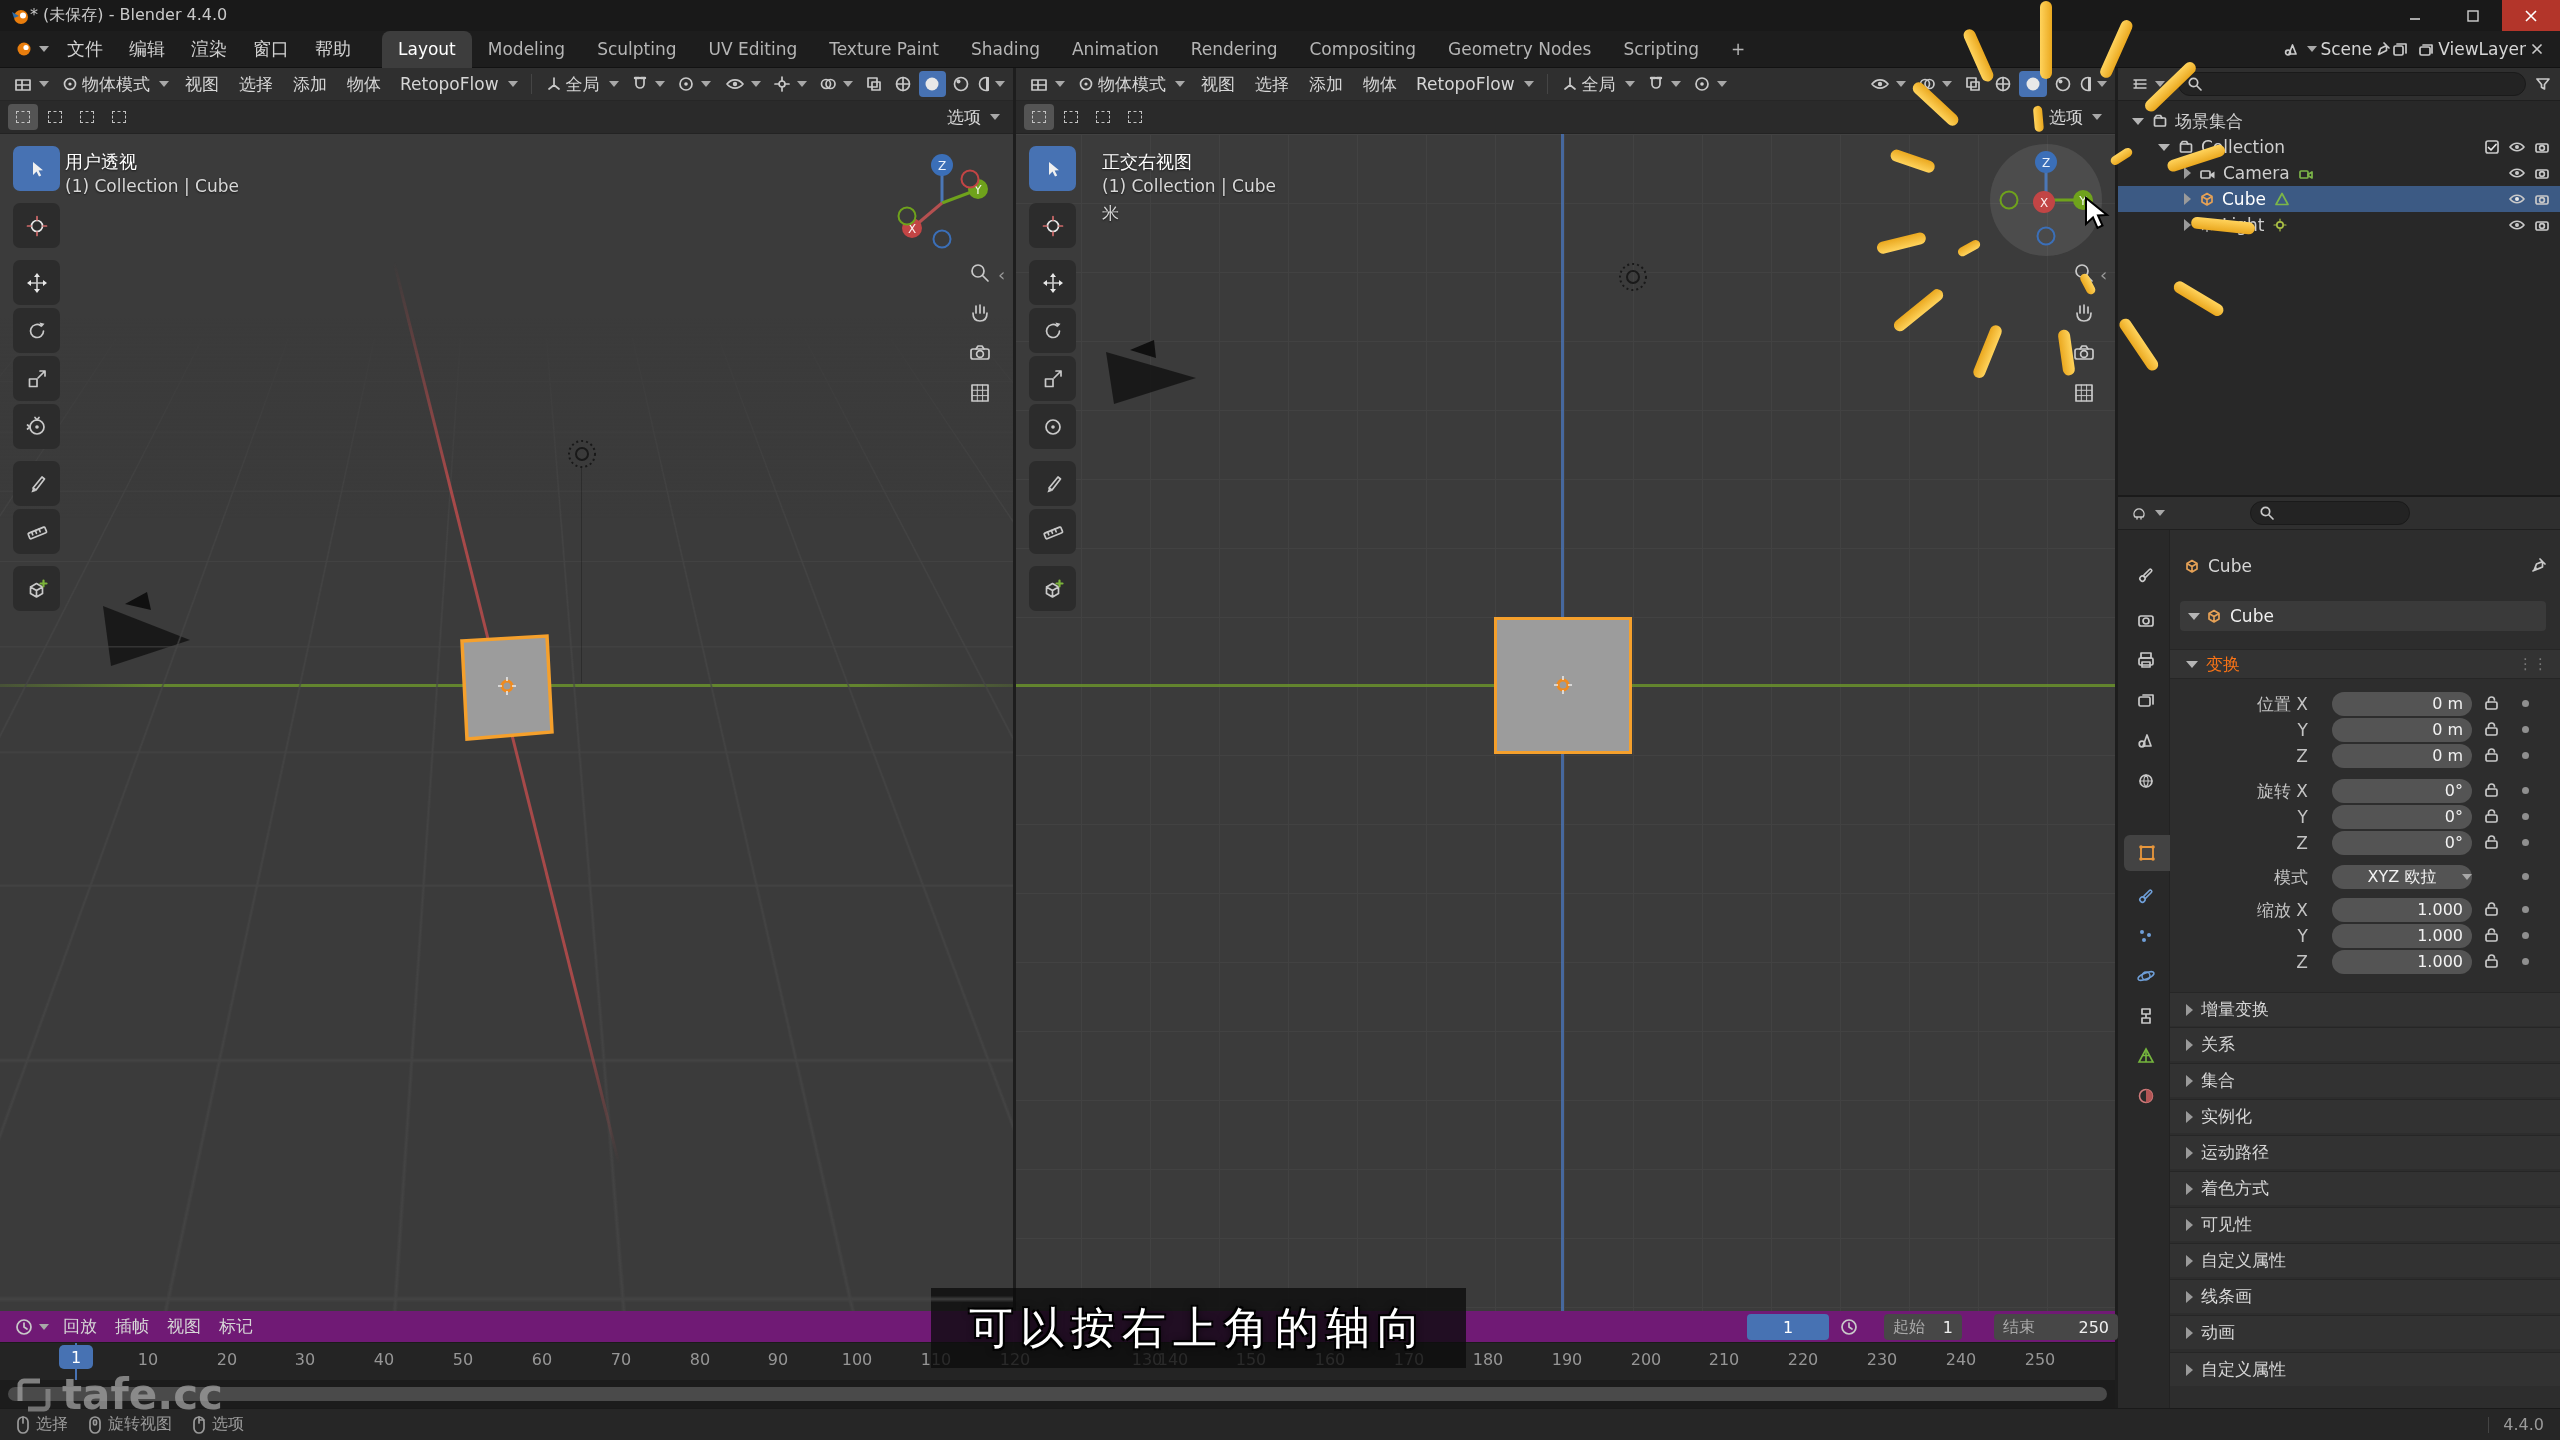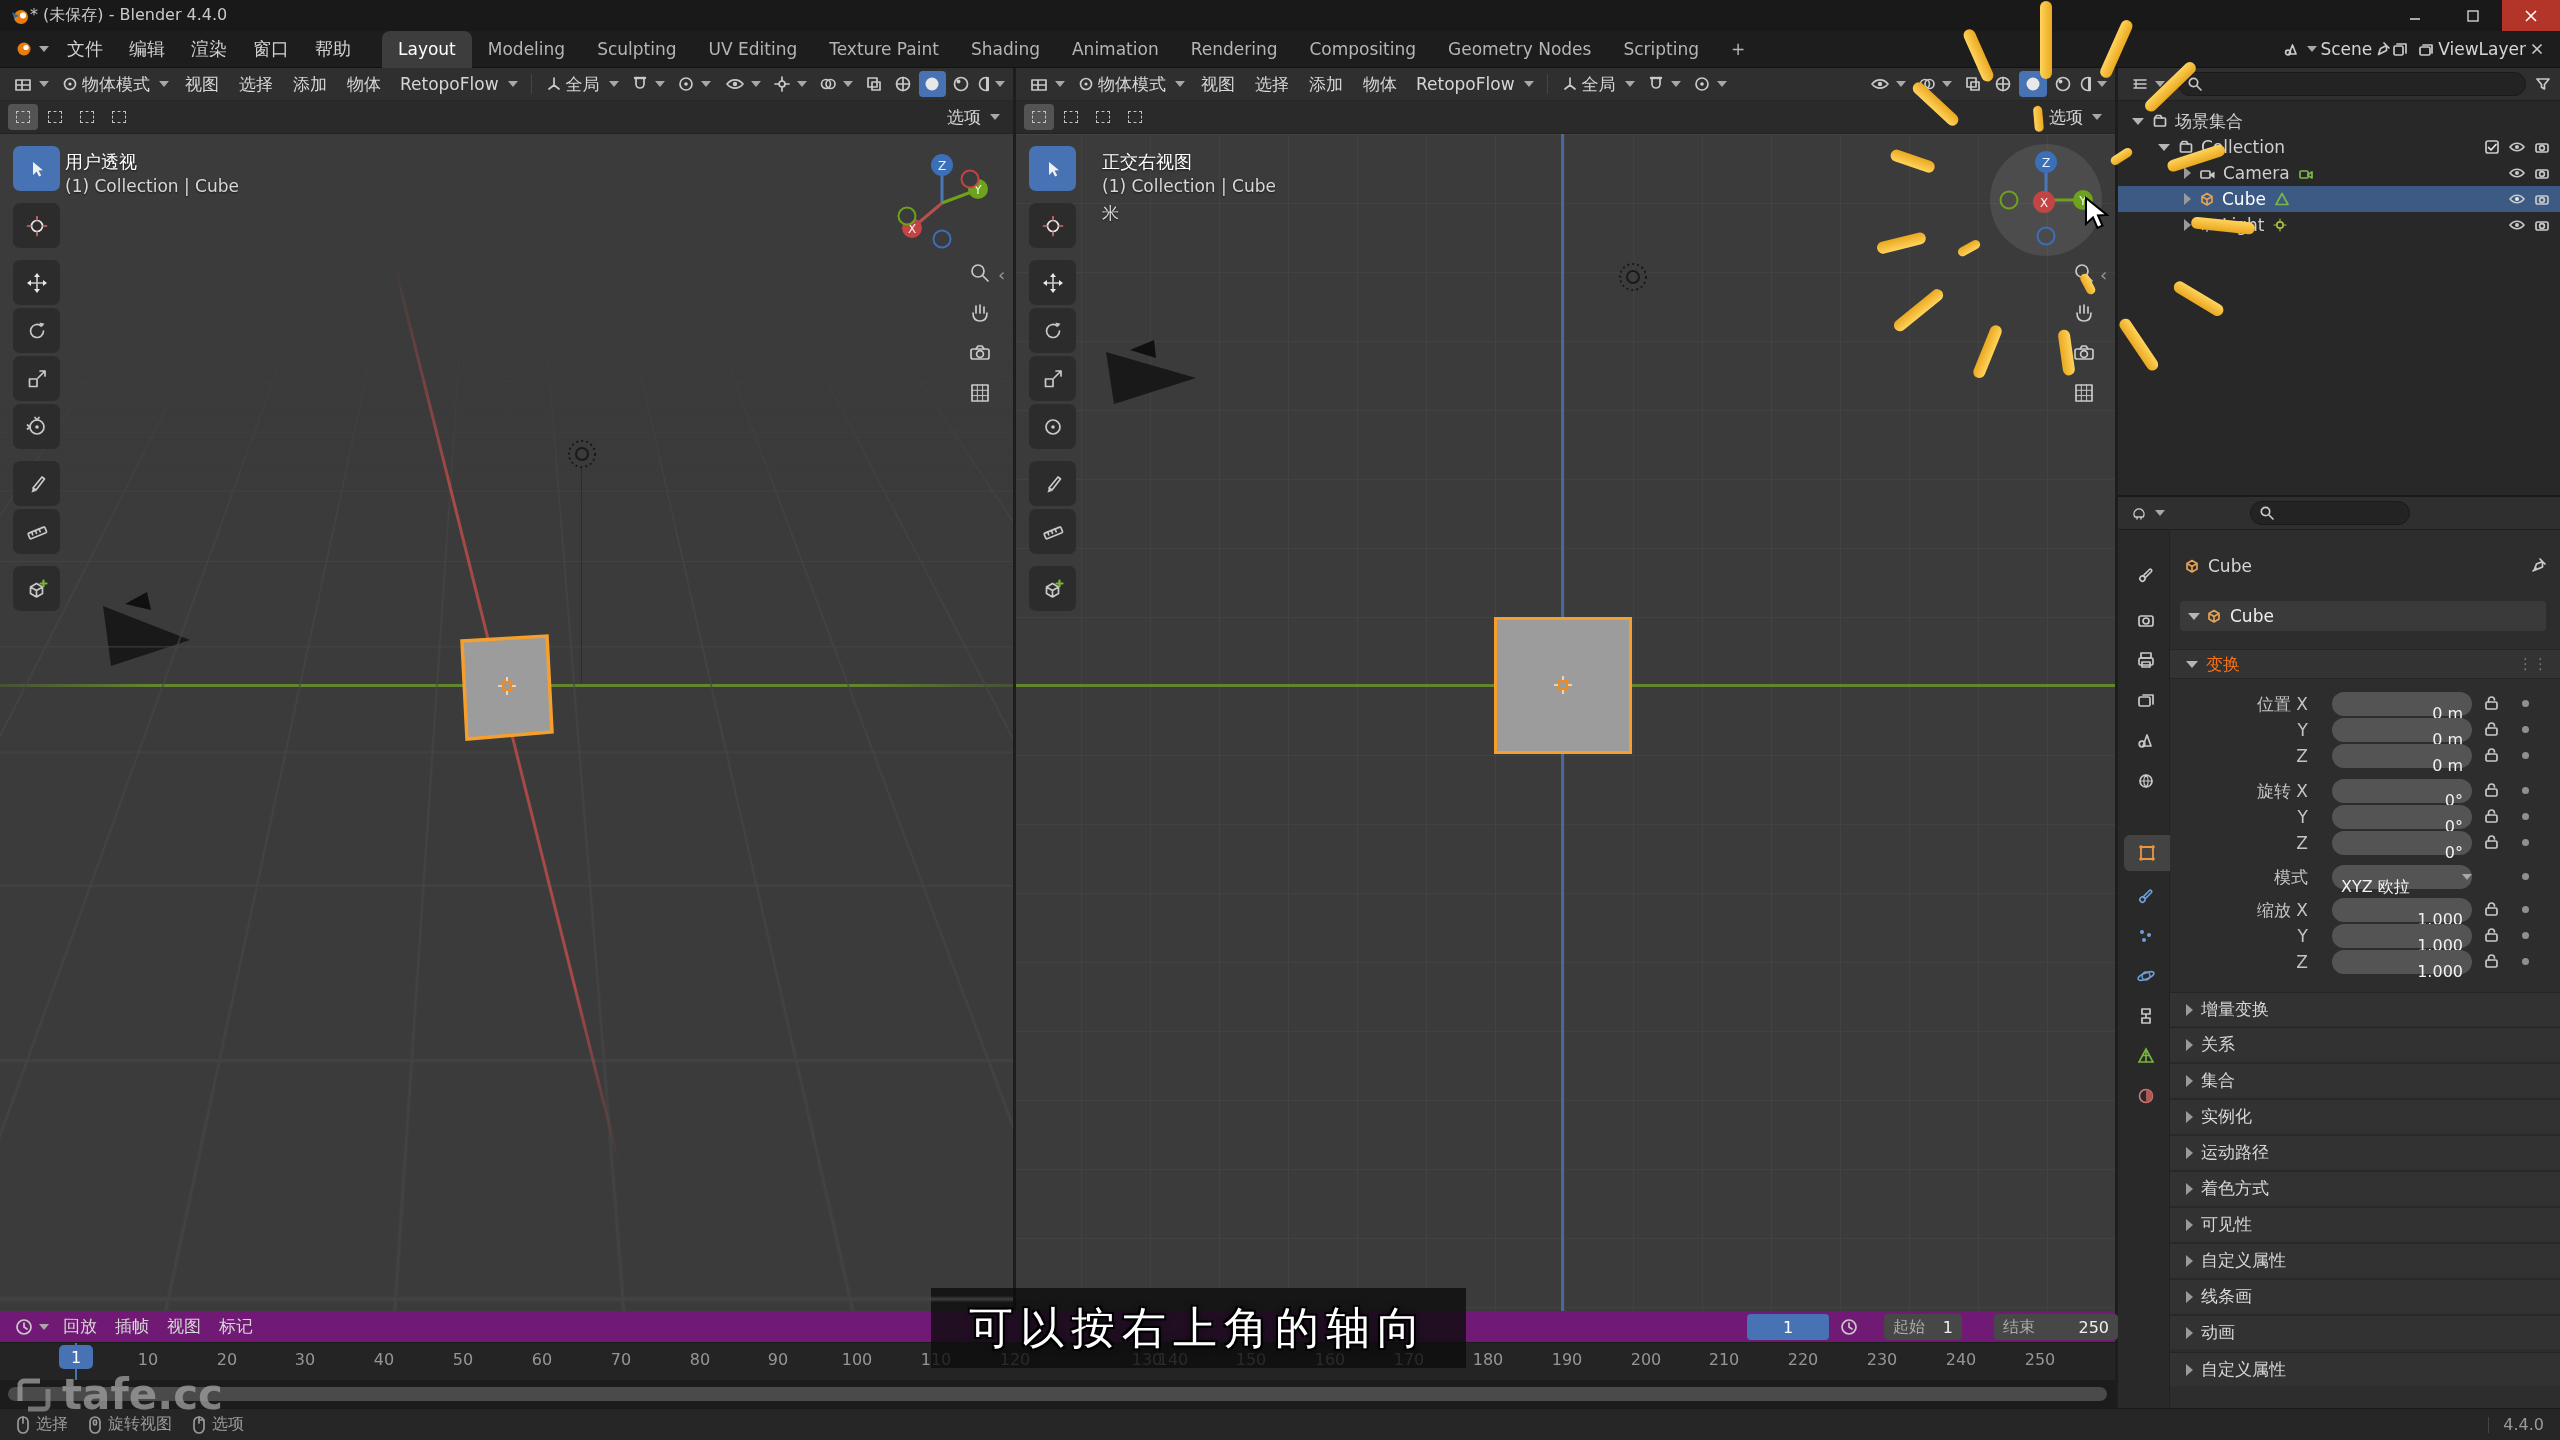--- a/index.html
+++ b/index.html
@@ -37,22 +37,22 @@
   .tgap{height:9px}
   .side-ic{width:30px;height:30px;display:flex;align-items:center;justify-content:center;margin-bottom:10px}
   .overlay-txt{position:absolute;z-index:15;text-shadow:0 1px 2px rgba(0,0,0,.6)}
   
   .search{background:#232323;border:1px solid #1a1a1a;border-radius:12px;height:24px;display:flex;align-items:center;padding:0 8px;color:#8f8f8f;font-size:16px}
   .orow{position:absolute;left:0;right:0;height:26px;display:flex;align-items:center;font-size:17px;color:#cfcfcf}
   .orow .name{margin-left:7px;white-space:nowrap}
   .oright{position:absolute;display:flex;gap:8px;align-items:center}
   .prow{position:absolute;left:0;right:0;height:26px;display:flex;align-items:center}
   .plabel{width:150px;text-align:right;padding-right:12px;color:#c3c3c3;font-size:17px;flex:none}
-  .pfield{position:absolute;left:162px;width:140px;height:24px;background:#545454;border-radius:12px;color:#f2f2f2;font-size:16px;text-align:right;padding:12px 9px 0 0}
-  .pfield.dd{text-align:left;padding-left:9px}
+  .pfield{position:absolute;left:162px;width:140px;height:24px;background:#545454;border-radius:12px;color:#f2f2f2;font-size:16px;text-align:right;padding:2px 9px 0 0}
+  .pfield.dd{text-align:center;padding-left:9px}
   .plock{position:absolute;left:314px;top:4px}
   .pdot{position:absolute;left:352px;top:9px;width:7px;height:7px;border-radius:50%;background:#8f8f8f}
   .psection{position:absolute;left:0;right:0;height:34px;background:#323232;border-top:1px solid #262626;display:flex;align-items:center;padding-left:16px;font-size:17px;color:#d6d6d6}
   .ptab{position:absolute;left:6px;width:44px;height:36px;display:flex;align-items:center;justify-content:center;border-radius:6px 0 0 6px}
   .ptab.active{background:#434343;left:6px;width:46px}
   
   .tick{position:absolute;top:7px;transform:translateX(-50%);font-size:16px;color:#969696}
   .tlfield{position:absolute;top:3px;height:26px;background:#474747;border-radius:4px;display:flex;align-items:center;justify-content:space-between;padding:0 9px;font-size:16px}
   
   .ray{position:absolute;left:0;top:0;height:12px;border-radius:7px;background:linear-gradient(180deg,#ffd35c,#eaa81f);transform-origin:0 50%}

